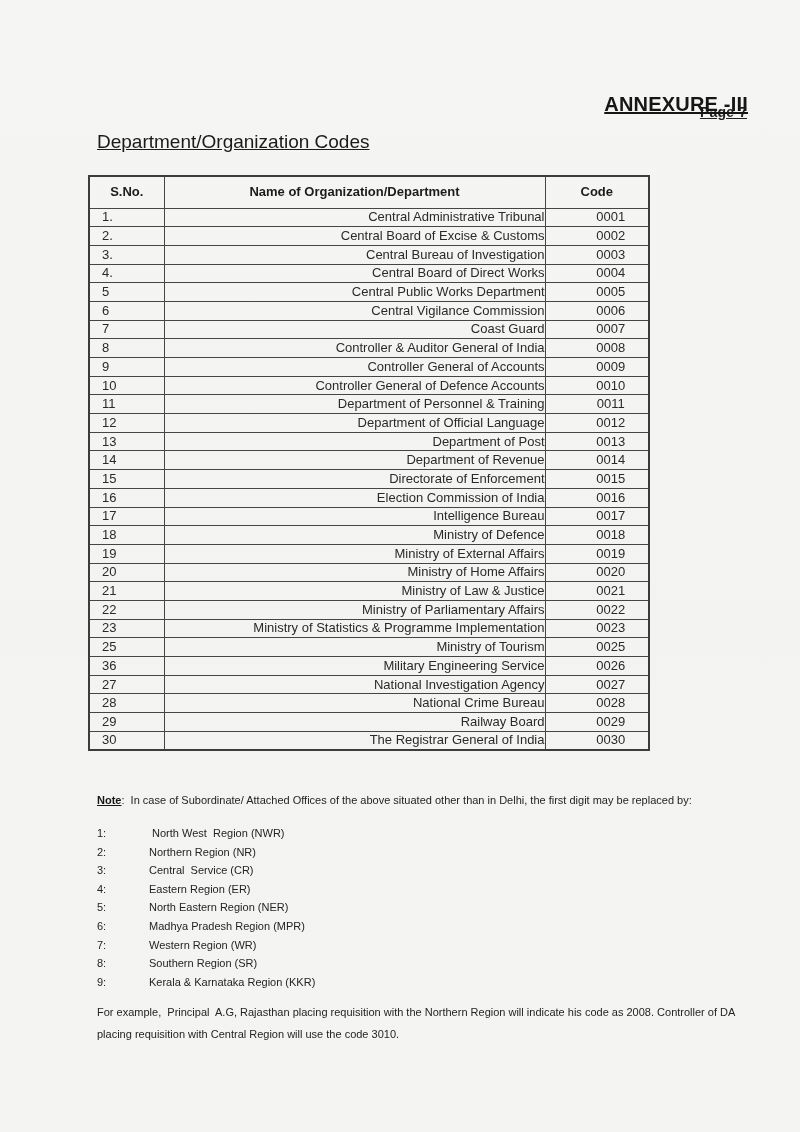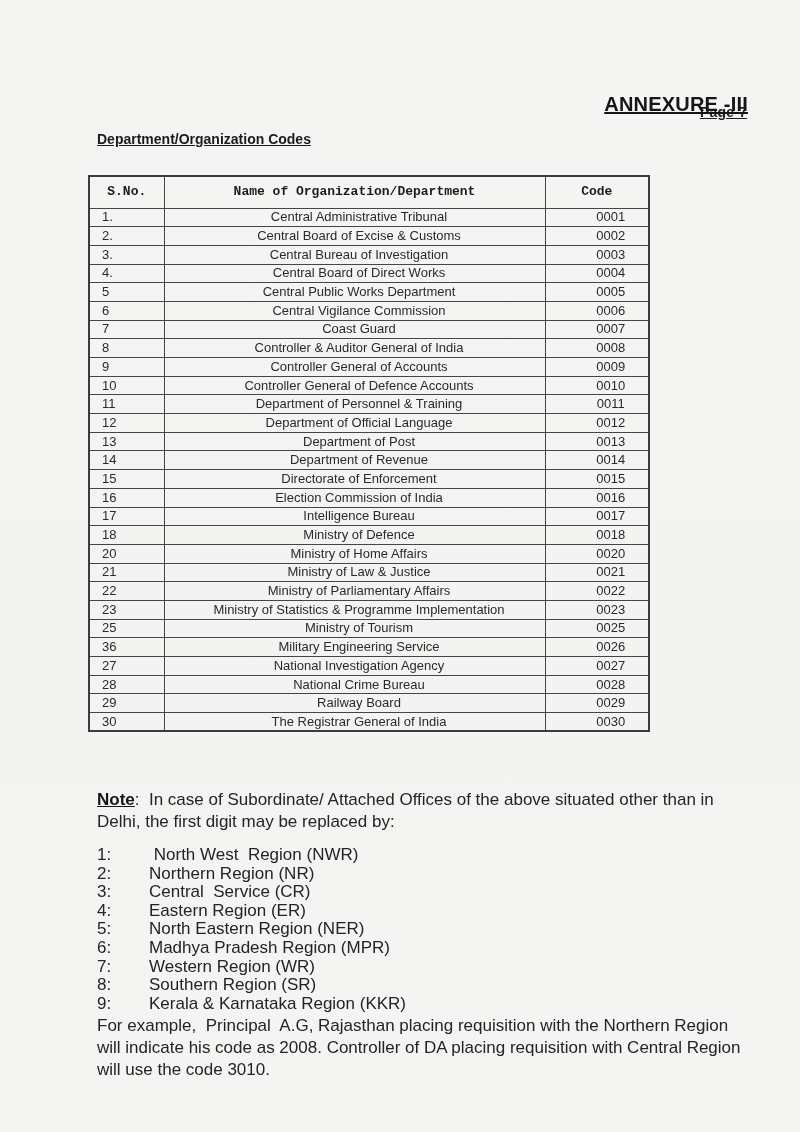--- a/index.html
+++ b/index.html
@@ -25,21 +25,21 @@
   }
   .annexure-label {
     position:absolute; top:93px; right:52px;
     font-size:20px; font-weight:700;
     text-decoration:underline;
     color:#161616;
     letter-spacing:0.2px;
   }
   .doc-title {
     position:absolute; top:131px; left:97px;
-    font-size:14px; font-weight:700;
+    font-size:19px; font-weight:400;
     text-decoration:underline;
     color:#1b1b1b;
   }
   .codes-table {
     position:absolute; top:175px; left:88px;
     border-collapse:collapse; table-layout:fixed;
     width:560px;
     border:2px solid #3c3c3c;
   }
   .codes-table col.c-sno  { width:75px; }
@@ -49,46 +49,46 @@
     border:1px solid #454545;
     font-size:13px;
     height:18.7px;
     line-height:14px;
     vertical-align:middle;
     color:#2a2a2a;
     overflow:hidden;
     white-space:nowrap;
   }
   .codes-table th {
-    font-weight:700; height:32px; color:#1c1c1c;font-family:Liberation Mono, monospace;
+    font-weight:700; height:32px; color:#1c1c1c;
   }
   .codes-table td.cell-sno  { text-align:left; padding-left:12px; }
-  .codes-table td.cell-name { text-align:center; padding-left:9px; }
+  .codes-table td.cell-name { text-align:right; padding-left:9px; }
   .codes-table td.cell-code { text-align:center;padding-left:28px; }
   .lower {
     position:absolute; top:789px; left:97px; width:650px;
-    font-size:17px; color:#242424;
+    font-size:11px; color:#242424;
   }
   .note-para {
     line-height:22px;
     white-space:pre-wrap;
   }
   .note-label {
     font-weight:700; text-decoration:underline; color:#161616;
   }
   .region-list {
     margin-top:13px;
     line-height:18.6px;
   }
   .region-item { display:flex; }
   .region-num  { width:52px; flex:0 0 52px; }
   .region-name { white-space:pre-wrap;text-align:right; }
   .example-para {
     line-height:22px;
-    margin-top:2px;
+    margin-top:10px;
     white-space:pre-wrap;
   }
 </style>
 </head>
 <body>
 
 <div class="page">
 
   <div class="page-label">Page-7</div>
 
@@ -212,20 +212,25 @@
           <td class="cell-name">Intelligence Bureau</td>
           <td class="cell-code">0017</td>
         </tr>
 
         <tr>
           <td class="cell-sno">18</td>
           <td class="cell-name">Ministry of Defence</td>
           <td class="cell-code">0018</td>
         </tr>
 
+        <tr>
+          <td class="cell-sno">19</td>
+          <td class="cell-name">Ministry of External Affairs</td>
+          <td class="cell-code">0019</td>
+        </tr>
 
         <tr>
           <td class="cell-sno">20</td>
           <td class="cell-name">Ministry of Home Affairs</td>
           <td class="cell-code">0020</td>
         </tr>
 
         <tr>
           <td class="cell-sno">21</td>
           <td class="cell-name">Ministry of Law &amp; Justice</td>

